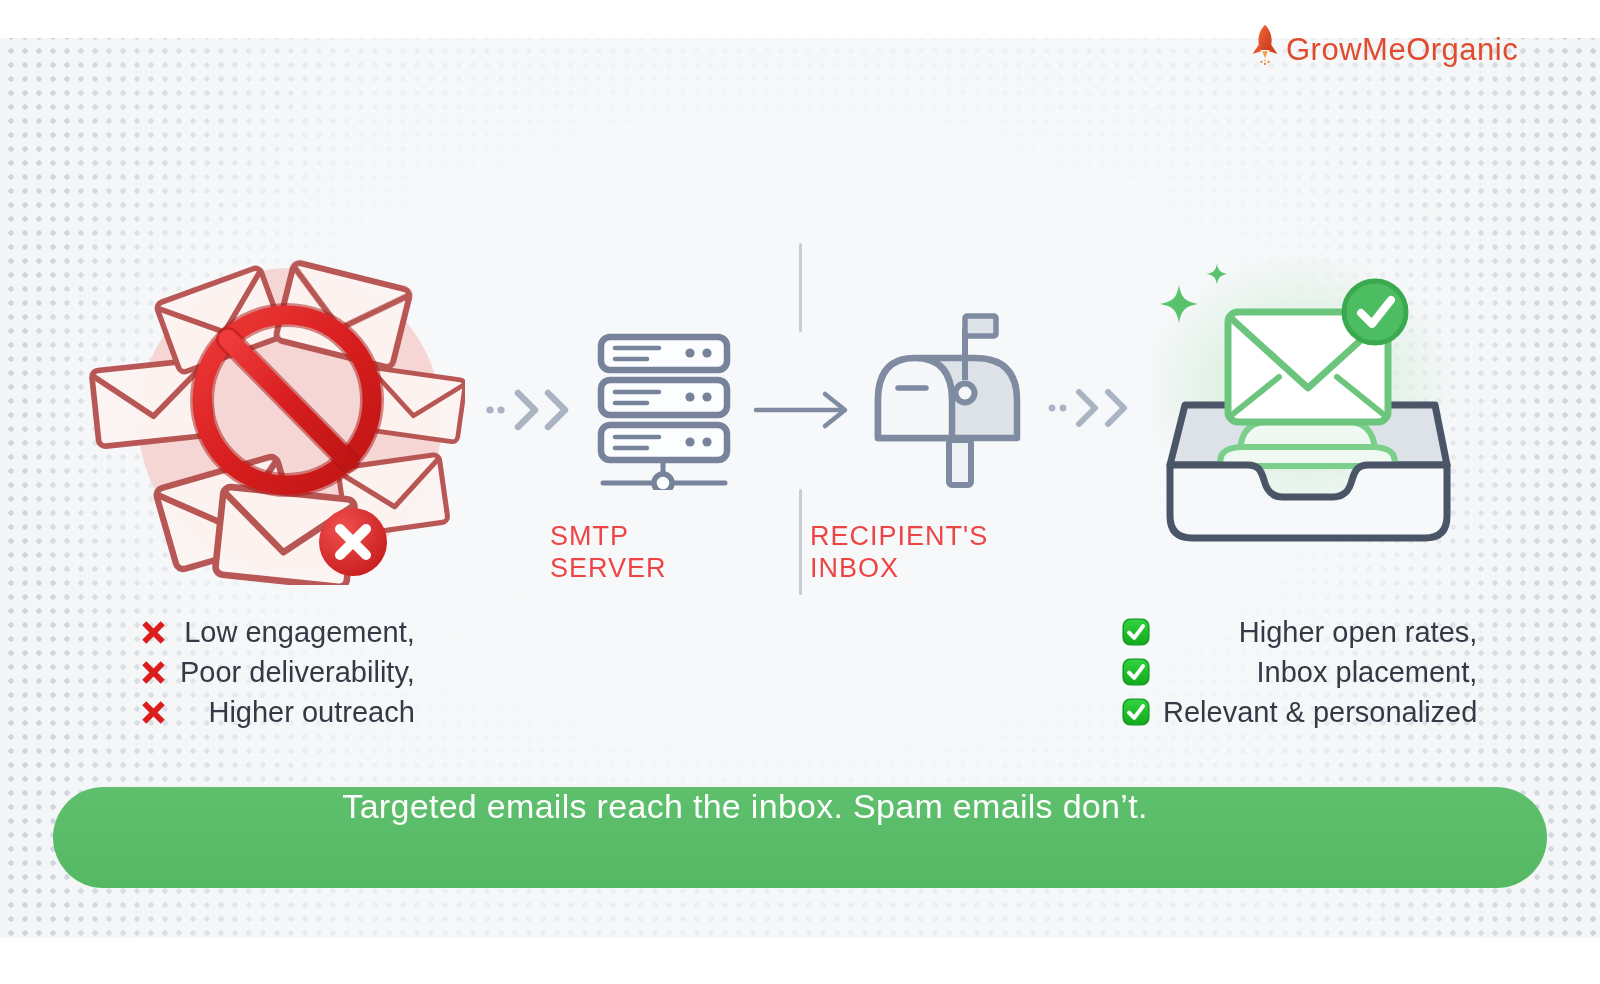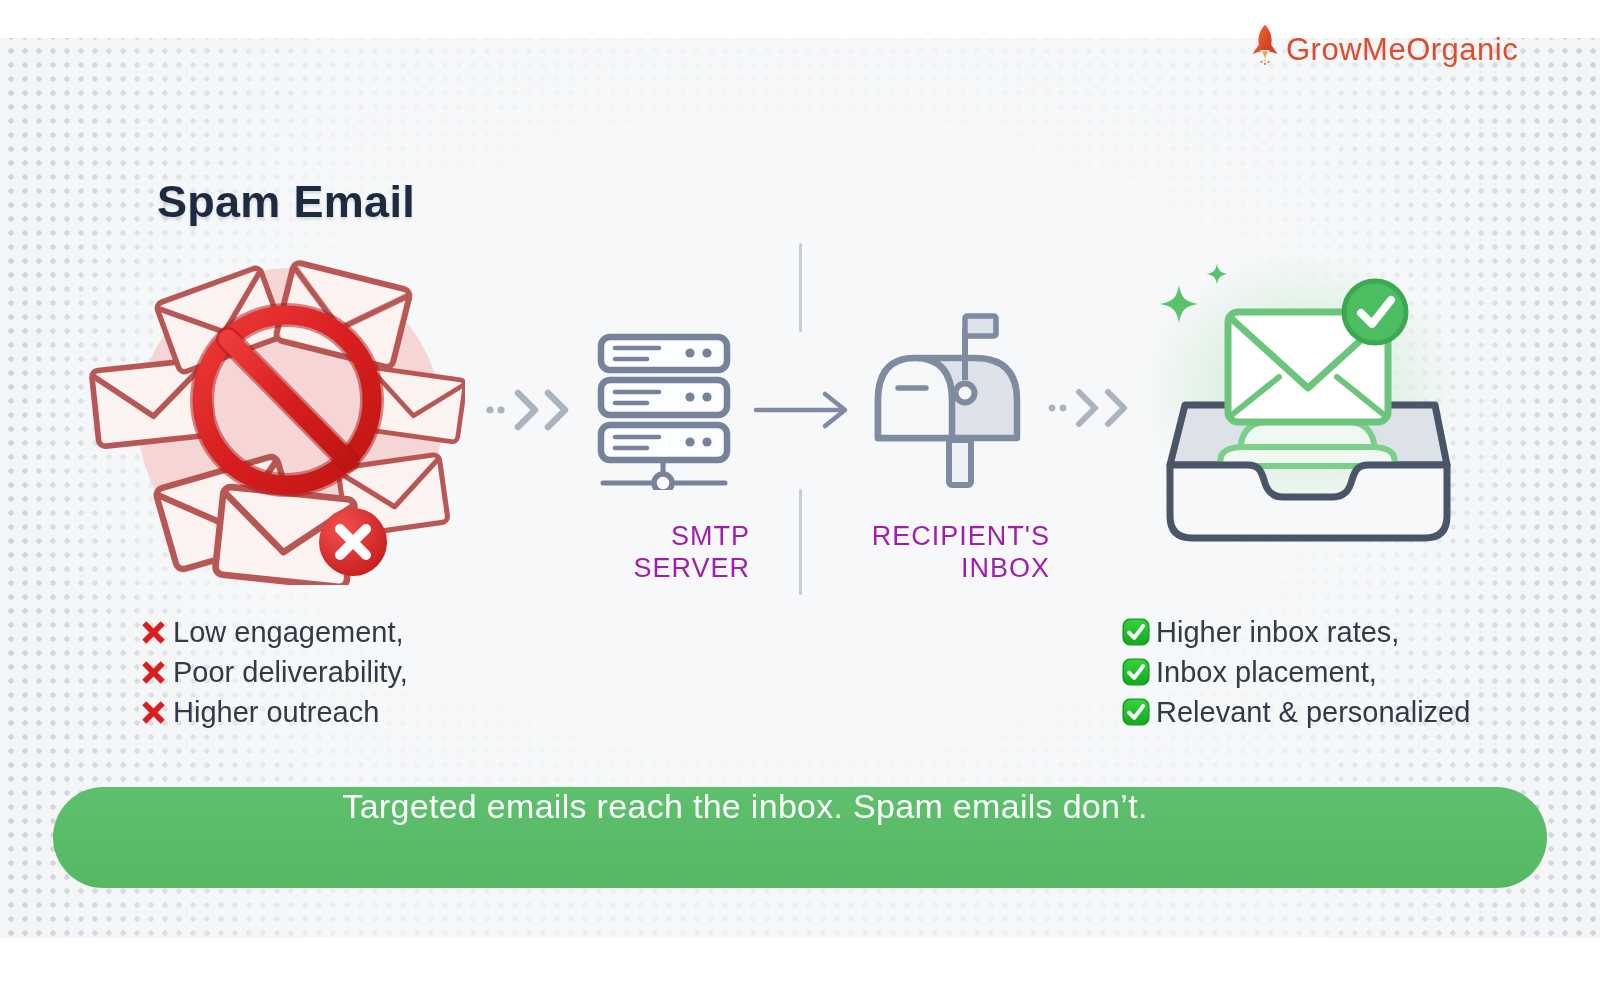--- a/index.html
+++ b/index.html
@@ -12,25 +12,25 @@
   .dots-fade{position:absolute;left:0;right:0;top:38px;bottom:46px;
         background:radial-gradient(ellipse 820px 470px at 49% 44%,#f6f8f9 40%,rgba(246,248,249,.92) 62%,rgba(246,248,249,0) 95%),
                    linear-gradient(90deg,rgba(246,248,249,0) 0%,rgba(246,248,249,.75) 22%,rgba(246,248,249,.75) 80%,rgba(246,248,249,0) 100%);}
   .logo{position:absolute;left:1251px;top:22px;display:flex;align-items:flex-end;gap:7px;}
   .logo-text{font-size:31px;color:#e14b2d;letter-spacing:.5px;font-weight:500;}
   .title{position:absolute;width:380px;text-align:center;font-size:45px;font-weight:800;color:#1e2a40;
          text-shadow:0 2px 3px rgba(30,40,60,.14);letter-spacing:.3px;}
   .t-spam{left:96px;top:176px;}
   .t-targ{left:1093px;top:176px;}
   .abs{position:absolute;}
-  .flow-label{position:absolute;text-align:right;font-size:27px;line-height:32px;color:#a21caf;
+  .flow-label{position:absolute;text-align:left;font-size:27px;line-height:32px;color:#ef4444;
               letter-spacing:1px;font-weight:500;}
   .divider{position:absolute;left:799px;width:3px;background:#c7cdd7;border-radius:2px;}
   .list{position:absolute;display:flex;flex-direction:column;}
-  .list-row{height:40px;display:flex;align-items:center;gap:6px;}
+  .list-row{height:40px;display:flex;align-items:center;gap:13px;justify-content:space-between;}
   .list-row span{font-size:29px;color:#333a45;}
   .banner{position:absolute;left:53px;top:787px;width:1494px;height:101px;border-radius:52px;
           background:linear-gradient(180deg,#5ec06d,#55b863);display:flex;align-items:flex-start;justify-content:center;
           padding-right:110px;box-sizing:border-box;}
   .banner span{font-size:34px;color:#fdfefd;font-weight:500;letter-spacing:.3px;}
 </style>
 </head>
 <body>
 
 <div class="stage">
@@ -51,21 +51,20 @@
       <path d="M27,28 L38,44 L26,40 Z" fill="#d2451f"></path>
       <path d="M16,40 L20,50 L24,40 Z" fill="#f59d3d"></path>
       <circle cx="15" cy="55" r="1.6" fill="#ef7a34"></circle>
       <circle cx="20" cy="58" r="1.6" fill="#ef7a34"></circle>
       <circle cx="25" cy="55" r="1.6" fill="#ef7a34"></circle>
       <circle cx="20" cy="53" r="1.3" fill="#f6b05a"></circle>
     </svg>
     <span class="logo-text">GrowMeOrganic</span>
   </div>
 
-  <div class="title t-spam">Spam Email</div>
 
   <svg class="abs" style="left:85px;top:245px" width="380" height="340" viewBox="0 0 380 340">
     <defs>
       <g id="env">
         <rect x="-60" y="-40" width="120" height="80" rx="7" fill="#fcf4f2" stroke="#b5504e" stroke-width="6"></rect>
         <path d="M-58,-34 L0,14 L58,-34" fill="none" stroke="#b5504e" stroke-width="6" stroke-linejoin="round" stroke-linecap="round"></path>
       </g>
       <linearGradient id="gradRed" x1="0" y1="0" x2="1" y2="1">
         <stop offset="0" stop-color="#ef3b3b"></stop>
           <stop offset=".5" stop-color="#d81e1e"></stop>
@@ -220,21 +219,21 @@
       <svg width="28" height="28" viewBox="0 0 24 24">
         <defs>
             <linearGradient id="cg1" x1="0" y1="0" x2="0" y2="1">
           <stop offset="0" stop-color="#35d33f"></stop>
               <stop offset="1" stop-color="#12a81e"></stop>
             </linearGradient>
           </defs>
         <rect x="1" y="1" width="22" height="22" rx="6" fill="url(#cg1)" stroke="#0f9a1a" stroke-width="1.2"></rect>
         <path d="M6,12.5 L10.5,17 L18,7" fill="none" stroke="#ffffff" stroke-width="3.4" stroke-linecap="round" stroke-linejoin="round"></path>
       </svg>
-      <span>Higher inbox rates,</span>
+      <span>Higher open rates,</span>
     </div>
     <div class="list-row">
       <svg width="28" height="28" viewBox="0 0 24 24">
         <rect x="1" y="1" width="22" height="22" rx="6" fill="url(#cg1)" stroke="#0f9a1a" stroke-width="1.2"></rect>
         <path d="M6,12.5 L10.5,17 L18,7" fill="none" stroke="#ffffff" stroke-width="3.4" stroke-linecap="round" stroke-linejoin="round"></path>
       </svg>
       <span>Inbox placement,</span>
     </div>
     <div class="list-row">
       <svg width="28" height="28" viewBox="0 0 24 24">

